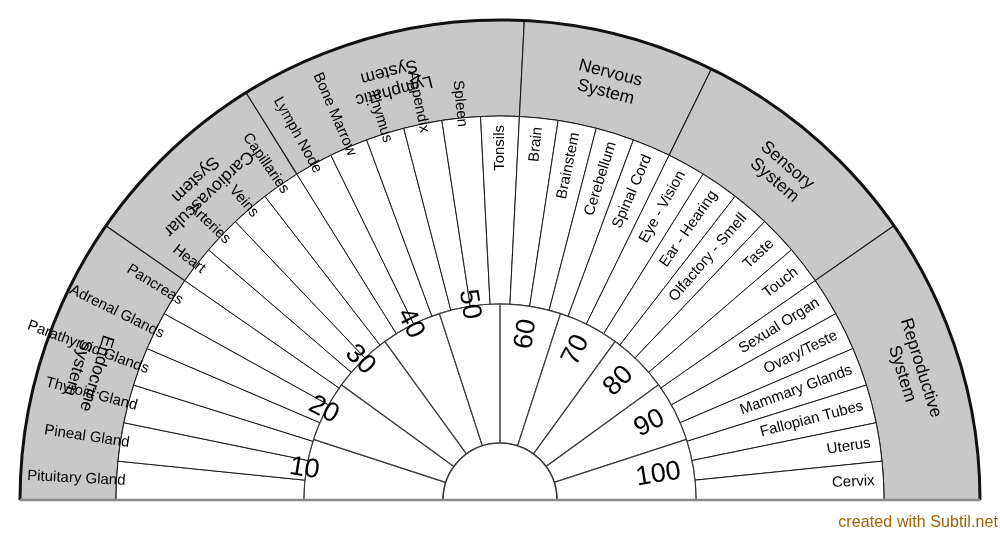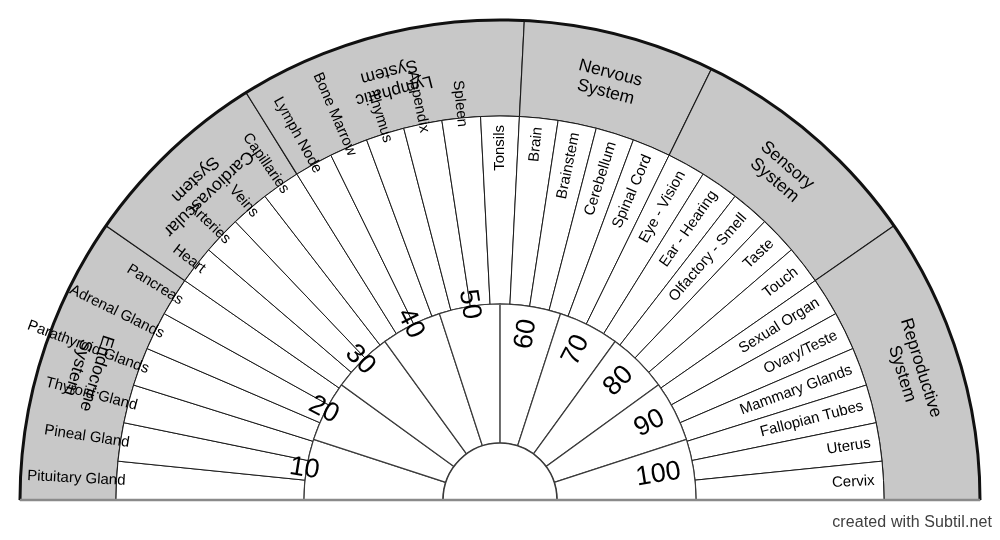--- a/index.html
+++ b/index.html
@@ -75,24 +75,24 @@
     dominant-baseline: middle;
   }
   .number-label {
     font-size: 27px;
     font-family: "Liberation Sans", sans-serif;
     text-anchor: end;
     dominant-baseline: middle;
   }
   #credit {
     position: absolute;
-    right: 8px;
+    right: 2px;
     bottom: 9px;
     font-size: 16px;
-    color: #404040;
+    color: #a16207;
     font-family: "Liberation Sans", sans-serif;
     letter-spacing: 0.1px;
     white-space: nowrap;
   }
 </style>
 </head>
 <body>
 
 <div id="chart-root">
   <svg id="dial" width="1000" height="540" viewBox="0 0 1000 540">

